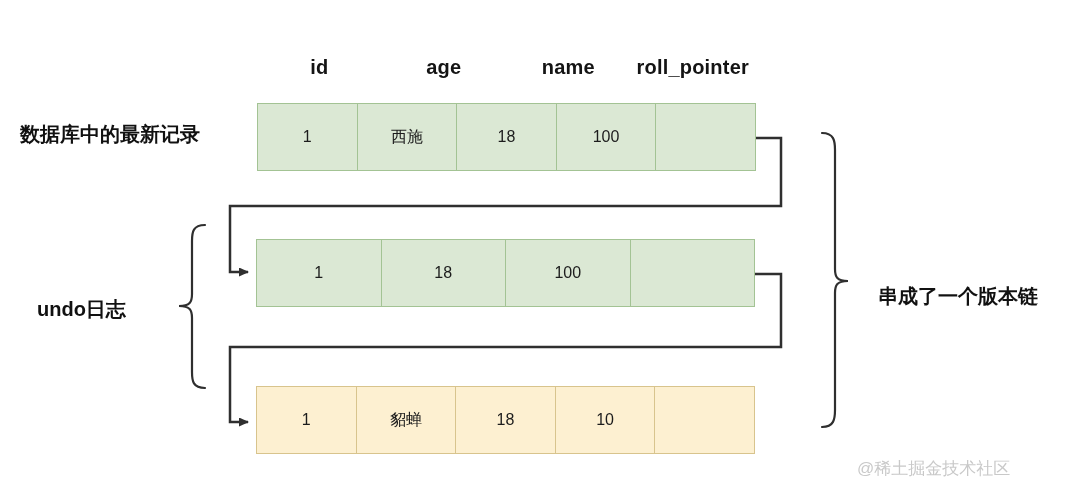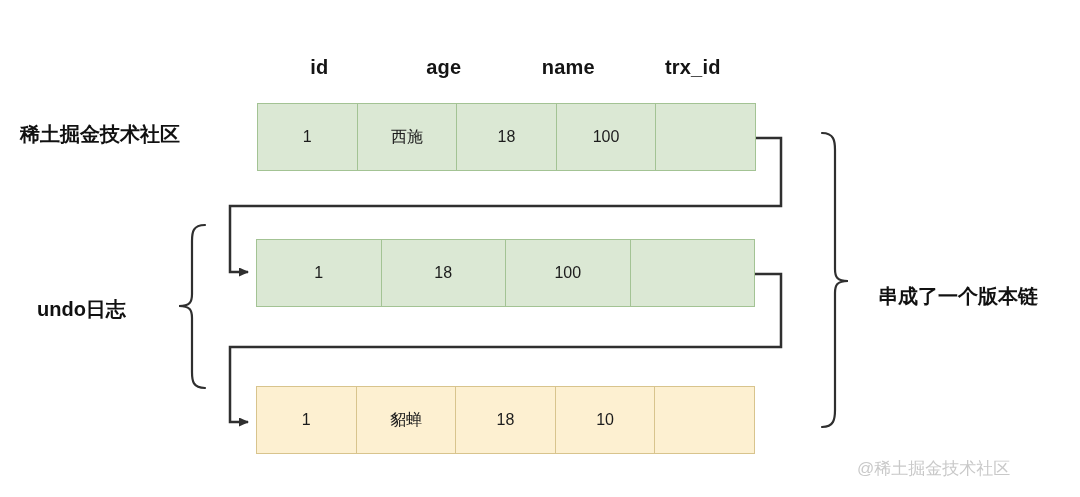--- a/index.html
+++ b/index.html
@@ -41,21 +41,21 @@
   <path d="M755,138 L781,138 L781,206 L230,206 L230,272 L248,272" fill="none" stroke="#2f2f2f" stroke-width="2.5" marker-end="url(#arrow)"></path>
   <path d="M755,274 L781,274 L781,347 L230,347 L230,422 L248,422" fill="none" stroke="#2f2f2f" stroke-width="2.5" marker-end="url(#arrow)"></path>
   <path d="M205,225 C193,225 192,232 192,241 L192,294 C192,302 190,306 179,306 C190,306 192,310 192,318 L192,372 C192,381 193,388 205,388" fill="none" stroke="#2f2f2f" stroke-width="2.2" stroke-linecap="round"></path>
   <path d="M822,133 C834,133 835,141 835,150 L835,269 C835,277 837,281 848,281 C837,281 835,285 835,293 L835,410 C835,419 834,427 822,427" fill="none" stroke="#2f2f2f" stroke-width="2.2" stroke-linecap="round"></path>
 </svg>
 
 <div class="abs col-headers">
   <div class="col-h">id</div>
   <div class="col-h">age</div>
   <div class="col-h">name</div>
-  <div class="col-h">trx_id</div>
+  <div class="col-h">roll_pointer</div>
 </div>
 
 <div class="abs record-row green" style="left:257px;top:103px;">
   <div class="cell">1</div>
   <div class="cell">西施</div>
   <div class="cell">18</div>
   <div class="cell">100</div>
   <div class="cell"></div>
 </div>
 
@@ -67,17 +67,17 @@
 </div>
 
 <div class="abs record-row yellow" style="left:256px;top:386px;">
   <div class="cell">1</div>
   <div class="cell">貂蝉</div>
   <div class="cell">18</div>
   <div class="cell">10</div>
   <div class="cell"></div>
 </div>
 
-<div class="abs side-label" style="left:20px;top:121px;">稀土掘金技术社区</div>
+<div class="abs side-label" style="left:20px;top:121px;">数据库中的最新记录</div>
 <div class="abs side-label" style="left:37px;top:296px;">undo日志</div>
 <div class="abs side-label" style="left:878px;top:271px;margin-top:12px;">串成了一个版本链</div>
 
 <div class="abs watermark" style="left:857px;top:457px;">@稀土掘金技术社区</div>
 
 </body></html>

